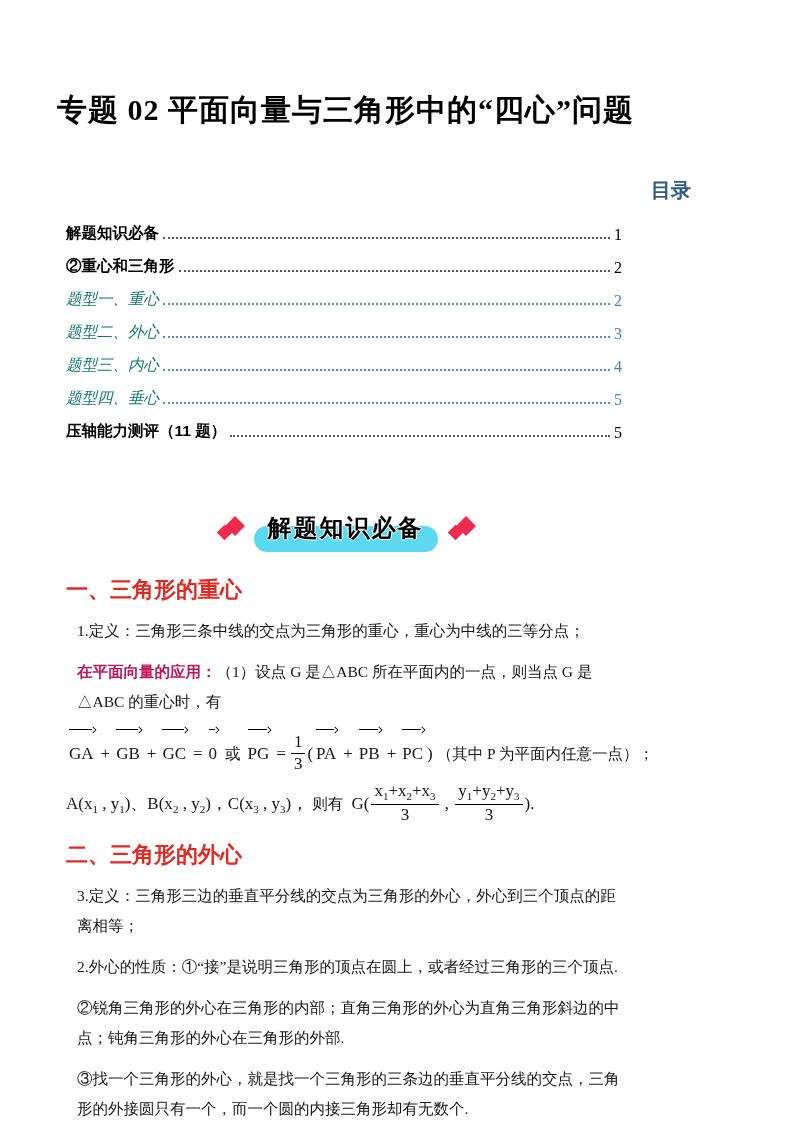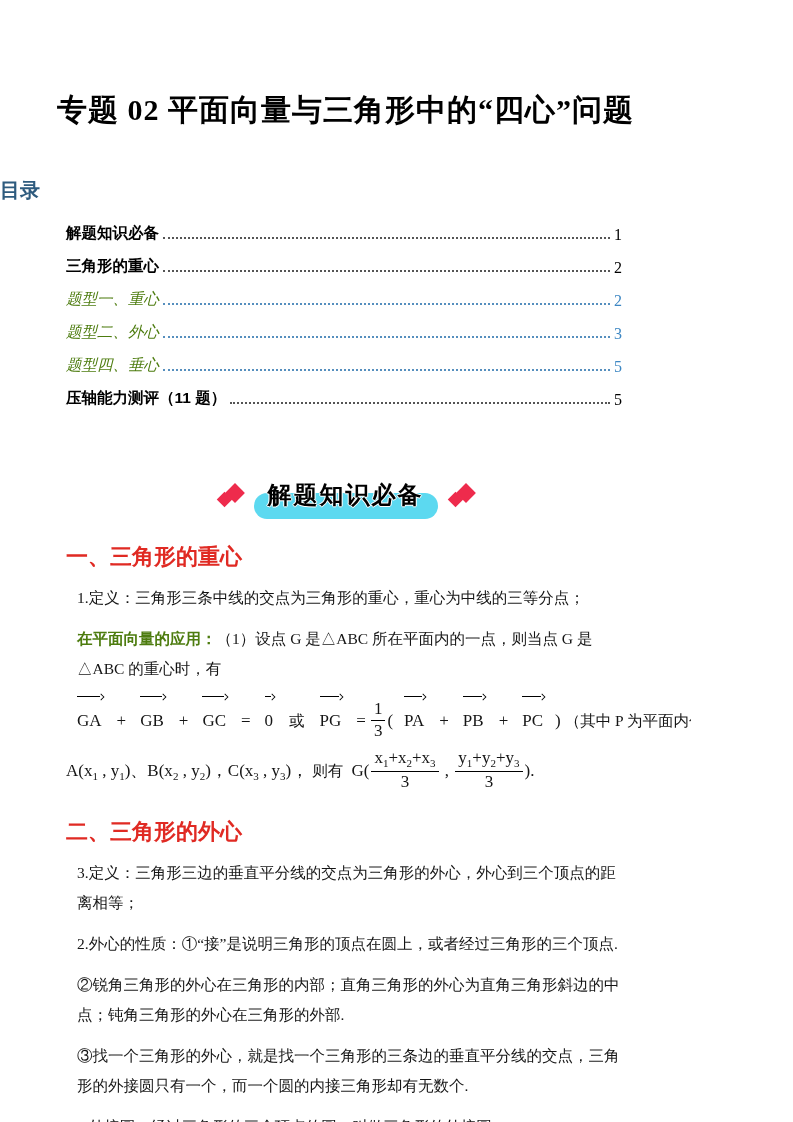--- a/index.html
+++ b/index.html
@@ -3,54 +3,54 @@
 <meta charset="utf-8">
 <style>
   html,body{margin:0;padding:0;background:#ffffff;}
   body{width:793px;height:1122px;font-family:"Liberation Serif",serif;color:#111;-webkit-font-smoothing:antialiased;}
   .page{position:relative;width:691px;height:1122px;overflow:hidden;background:#fff;}
 
   
   .doc-title{margin-top:90px;text-align:center;font-size:30px;font-weight:700;letter-spacing:1px;color:#000;}
 
   
-  .toc-heading{margin-top:46px;text-align:left;font-size:20px;font-weight:700;color:#2e5b7e;}
+  .toc-heading{margin-top:46px;text-align:right;font-size:20px;font-weight:700;color:#2e5b7e;}
   .toc{margin:10px auto 0 66px;width:556px;}
   .toc-row{display:flex;align-items:flex-end;height:33px;font-size:15.5px;}
   .toc-label{white-space:nowrap;padding-bottom:3px;}
   .toc-row.bold .toc-label{font-family:"Liberation Sans",sans-serif;font-weight:700;color:#000;font-size:15.5px;}
-  .toc-row.blue .toc-label{font-style:italic;color:#4d7c0f;}
+  .toc-row.blue .toc-label{font-style:italic;color:#0f766e;}
   .toc-leader{flex:1;border-bottom:2px dotted #555;margin:0 4px 8px 4px;}
   .toc-row.blue .toc-leader{border-color:#568fbe;}
   .toc-page{padding-bottom:3px;font-size:16px;color:#000;}
   .toc-row.blue .toc-page{color:#3d87c3;}
 
   
   .banner{margin-top:62px;display:flex;justify-content:center;align-items:center;gap:16px;height:42px;}
   .diamond-group{display:flex;align-items:center;}
   .diamond{display:inline-block;background:#ee2b4c;transform:rotate(45deg);}
   .diamond.small{width:11px;height:11px;margin-top:8px;}
   .diamond.big{width:14px;height:14px;margin-left:-2px;margin-top:-4px;}
   .banner-inner{position:relative;display:inline-block;padding:0 10px;}
   .banner-pill{position:absolute;left:-4px;right:-4px;top:14px;height:26px;border-radius:14px;background:#5cd9f0;}
   .banner-text{position:relative;font-family:"Liberation Sans",sans-serif;font-weight:900;font-size:24px;letter-spacing:2px;color:#000;
     text-shadow:1px 0 0 #fff,-1px 0 0 #fff,0 1px 0 #fff,0 -1px 0 #fff;}
 
   
   .body{margin:26px 60px 0 66px;font-size:15.5px;line-height:30px;color:#151515;}
   .sec-heading{font-family:"Liberation Sans",sans-serif;font-weight:700;font-size:22px;color:#e02a23;line-height:30px;margin:2px 0 0 0;}
-  .sec-heading.second{margin-top:18px;}
+  .sec-heading.second{margin-top:8px;}
   p.line{margin:11px;}
-  .lead-bold{font-family:"Liberation Sans",sans-serif;font-weight:700;color:#4d7c0f;}
+  .lead-bold{font-family:"Liberation Sans",sans-serif;font-weight:700;color:#be185d;}
 
   
   .formula{margin:4px 0;font-size:17px;line-height:46px;white-space:nowrap;}
   .formula .cn{font-size:15.5px;margin:0 4px;}
   .op{margin:0 3px;}
-  .vec{position:relative;display:inline-block;padding:3px 3px 0 2px;margin:0 9px;}
+  .vec{position:relative;display:inline-block;padding:3px 3px 0 2px;margin:0 1px;}
   .vec::before{content:"";position:absolute;top:1px;left:2px;right:5px;height:1.2px;background:#000;}
   .vec::after{content:"";position:absolute;top:-1.5px;right:1px;width:5px;height:5px;
     border-top:1.2px solid #000;border-right:1.2px solid #000;transform:rotate(45deg) scale(0.8);}
   .frac{display:inline-block;vertical-align:middle;text-align:center;margin:0 2px;transform:translateY(-2px);}
   .fnum{display:block;padding:0 3px;border-bottom:1.2px solid #000;line-height:1.2;}
   .fden{display:block;line-height:1.2;}
   sub{font-size:11px;}
 </style>
 </head>
 <body>
@@ -61,33 +61,38 @@
 
   <div class="toc-heading">目录</div>
 
   <div class="toc">
     <div class="toc-row bold">
       <span class="toc-label">解题知识必备</span>
       <span class="toc-leader"></span>
       <span class="toc-page">1</span>
     </div>
     <div class="toc-row bold">
-      <span class="toc-label">三角形的重心</span>
+      <span class="toc-label">②重心和三角形</span>
       <span class="toc-leader"></span>
       <span class="toc-page">2</span>
     </div>
     <div class="toc-row blue">
       <span class="toc-label">题型一、重心</span>
       <span class="toc-leader"></span>
       <span class="toc-page">2</span>
     </div>
     <div class="toc-row blue">
       <span class="toc-label">题型二、外心</span>
       <span class="toc-leader"></span>
       <span class="toc-page">3</span>
+    </div>
+    <div class="toc-row blue">
+      <span class="toc-label">题型三、内心</span>
+      <span class="toc-leader"></span>
+      <span class="toc-page">4</span>
     </div>
     <div class="toc-row blue">
       <span class="toc-label">题型四、垂心</span>
       <span class="toc-leader"></span>
       <span class="toc-page">5</span>
     </div>
     <div class="toc-row bold">
       <span class="toc-label">压轴能力测评（11 题）</span>
       <span class="toc-leader"></span>
       <span class="toc-page">5</span>

